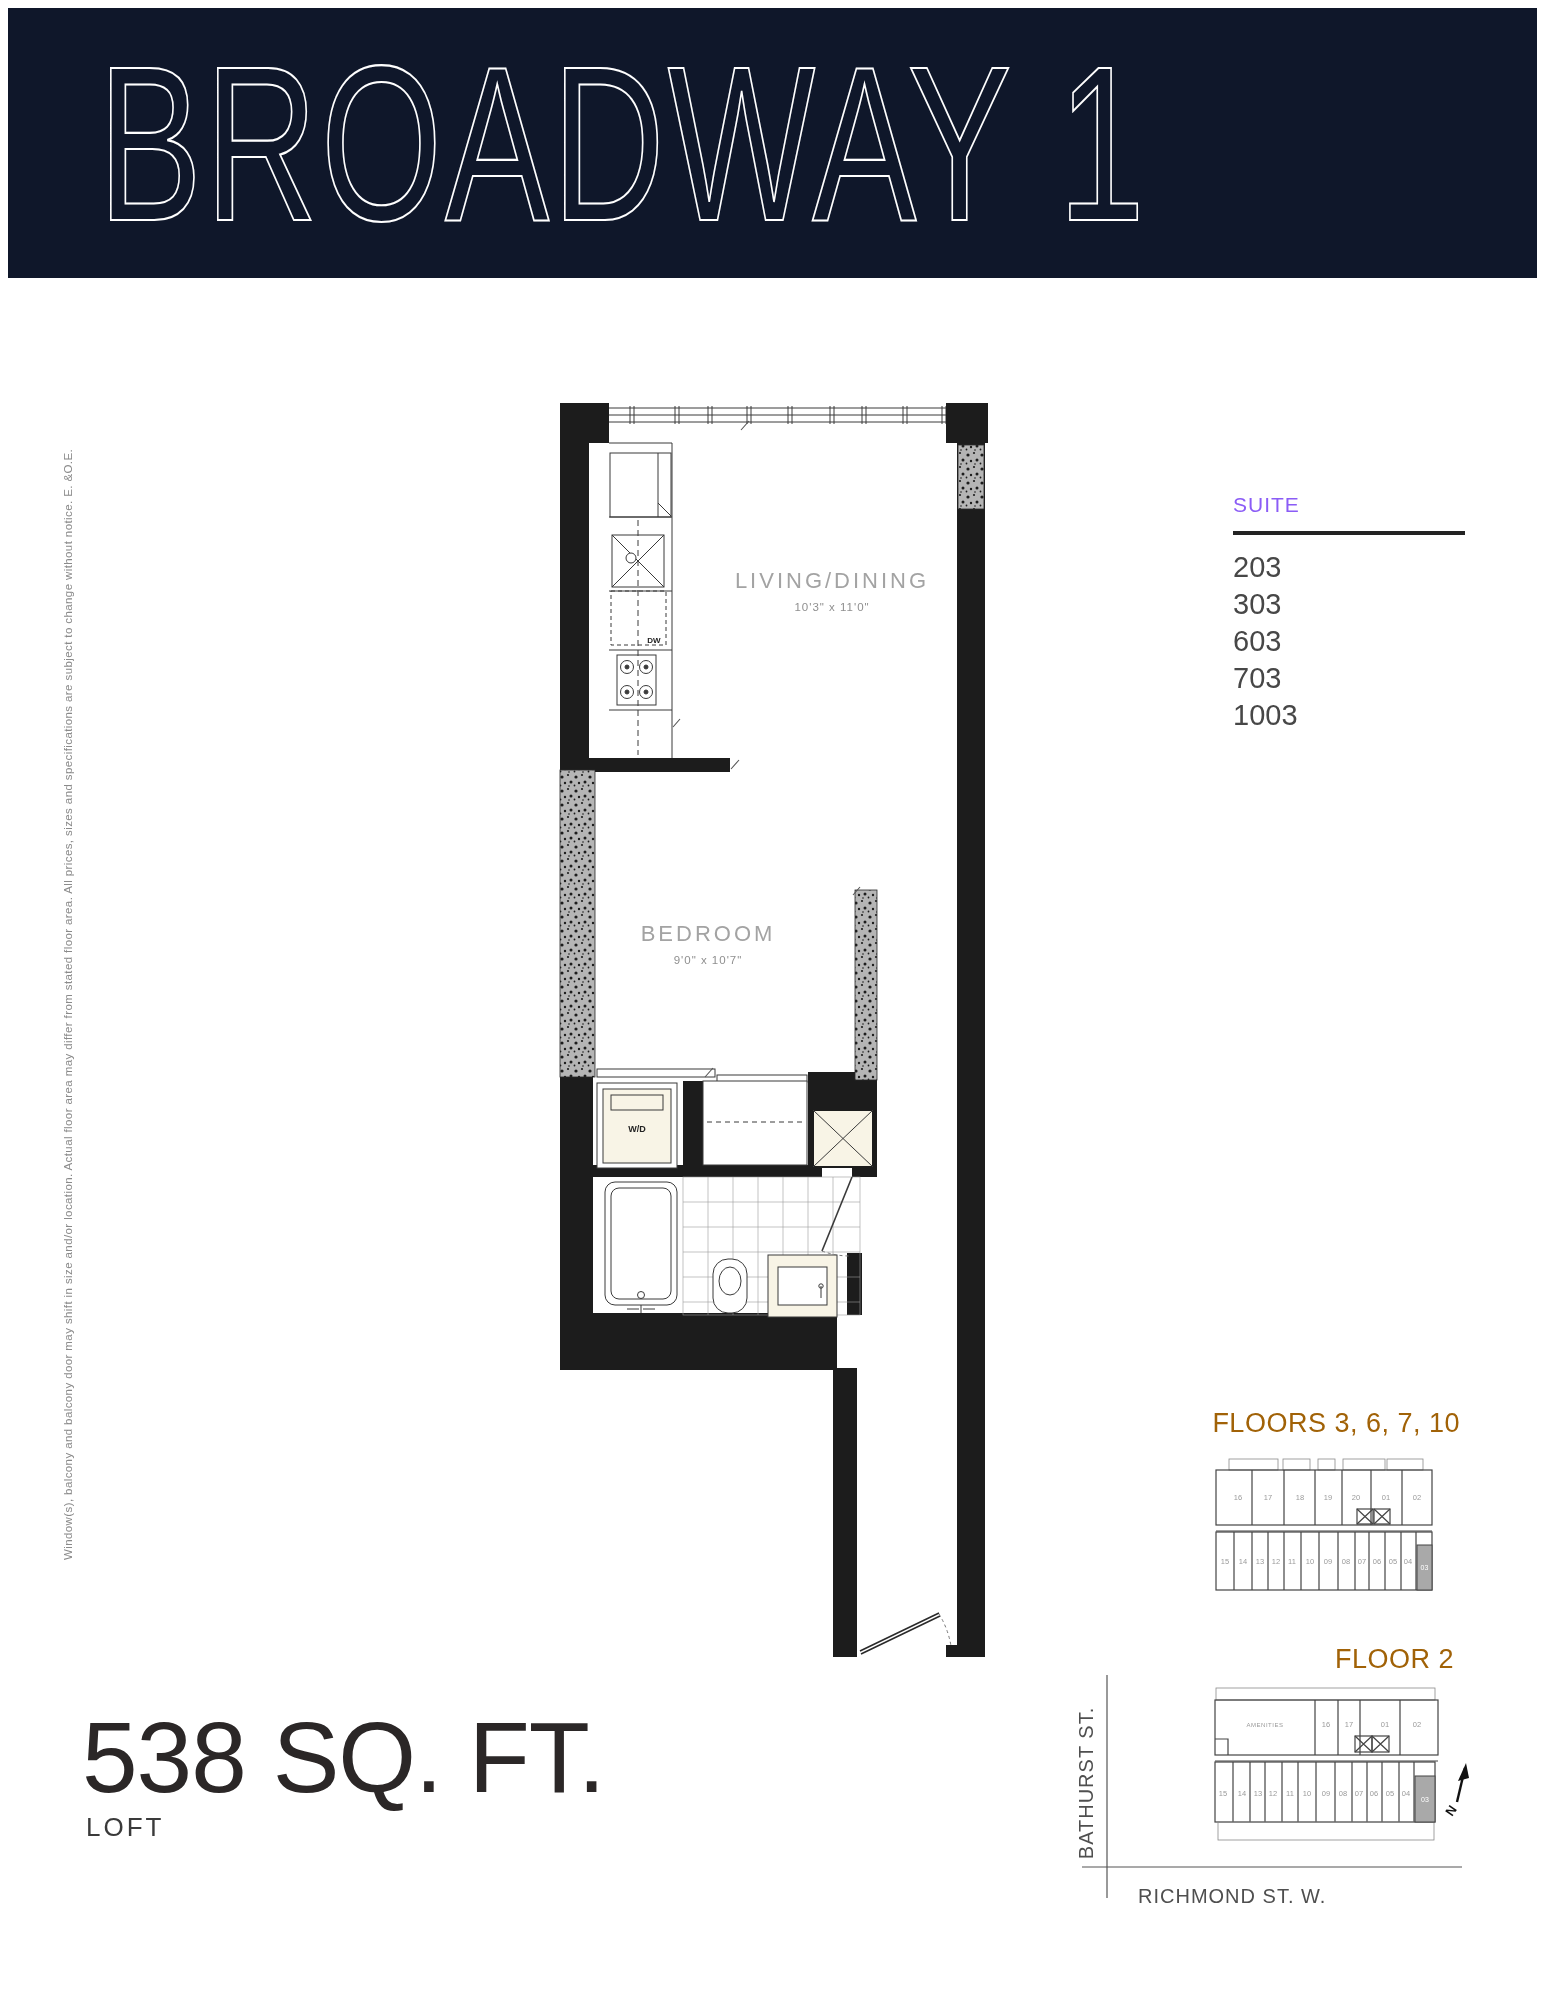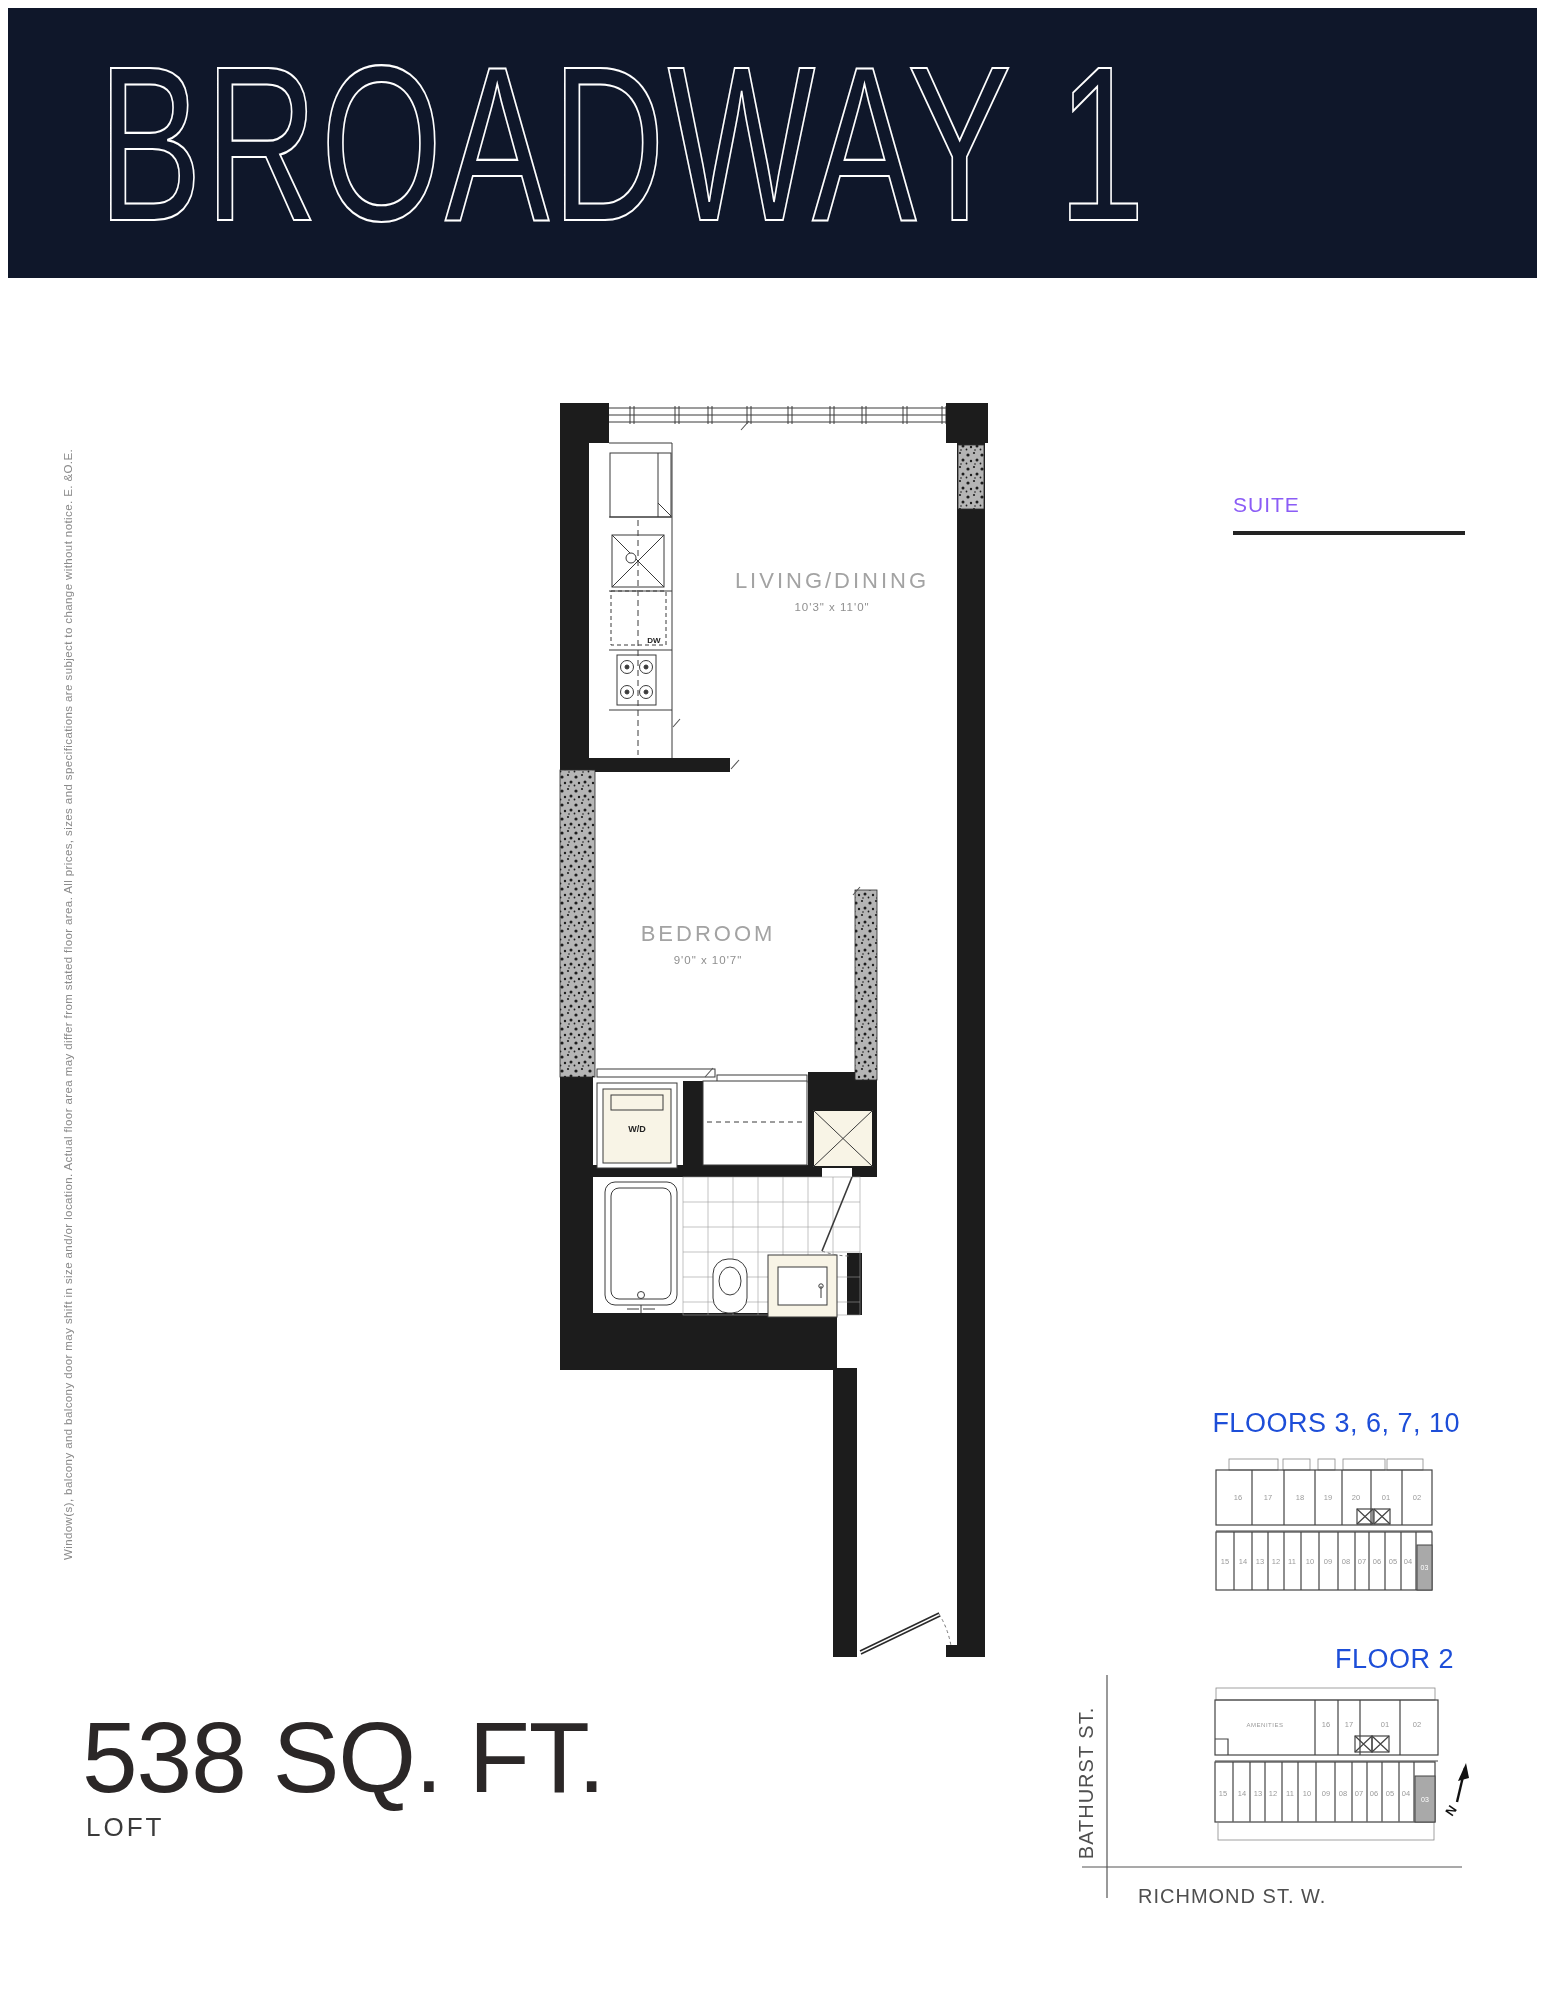--- a/index.html
+++ b/index.html
@@ -20,21 +20,21 @@
   
   .disclaimer{position:absolute;left:62px;top:1560px;width:1075px;font-size:11.5px;
     color:#8a8a8a;letter-spacing:.4px;transform:rotate(-90deg);transform-origin:0 0;
     white-space:nowrap;}
   
   .area-size{position:absolute;left:82px;top:1700px;font-size:100px;font-weight:normal;
     color:#2b2727;letter-spacing:-1px;white-space:nowrap;}
   .area-type{position:absolute;left:86px;top:1812px;font-size:26px;color:#3a3a3a;
     letter-spacing:3px;}
   
-  .kp-title{position:absolute;width:312px;text-align:right;font-size:27px;color:#1d4ed8;
+  .kp-title{position:absolute;width:312px;text-align:right;font-size:27px;color:#a16207;
     letter-spacing:.5px;}
   .kp1-title{left:1148px;top:1408px;}
   .kp2-title{left:1142px;top:1624px;margin-top:20px;}
   
   .plan-svg{position:absolute;left:545px;top:395px;}
   .kp1-svg{position:absolute;left:1214px;top:1452px;}
   .kp2-svg{position:absolute;left:1210px;top:1684px;}
   .map-svg{position:absolute;left:1075px;top:1620px;}
   svg text{font-family:"Liberation Sans",sans-serif;}
 </style>
@@ -165,20 +165,27 @@
 
   <text x="287" y="193" font-size="22" letter-spacing="3" fill="#a3a3a3" text-anchor="middle">LIVING/DINING</text>
   <text x="287" y="216" font-size="11.5" letter-spacing="1" fill="#8f8f8f" text-anchor="middle">10'3" x 11'0"</text>
   <text x="163" y="546" font-size="22" letter-spacing="3" fill="#a3a3a3" text-anchor="middle">BEDROOM</text>
   <text x="163" y="569" font-size="11.5" letter-spacing="1" fill="#8f8f8f" text-anchor="middle">9'0" x 10'7"</text>
 </svg>
 
 <div class="suite-panel">
   <div class="suite-heading">SUITE</div>
   <hr class="suite-rule">
+  <div class="suite-list">
+    <div class="suite-item">203</div>
+    <div class="suite-item">303</div>
+    <div class="suite-item">603</div>
+    <div class="suite-item">703</div>
+    <div class="suite-item">1003</div>
+  </div>
 </div>
 
 <div class="disclaimer">Window(s), balcony and balcony door may shift in size and/or location. Actual floor area may differ from stated floor area. All prices, sizes and specifications are subject to change without notice. E. &amp;O.E.</div>
 
 <div class="area-size">538 SQ. FT.</div>
 <div class="area-type">LOFT</div>
 
 <div class="kp-title kp1-title">FLOORS 3, 6, 7, 10</div>
 <svg class="kp1-svg" width="222" height="142" viewBox="0 0 222 142">
   <g stroke="#8a8a8a" stroke-width="0.8" fill="none">

